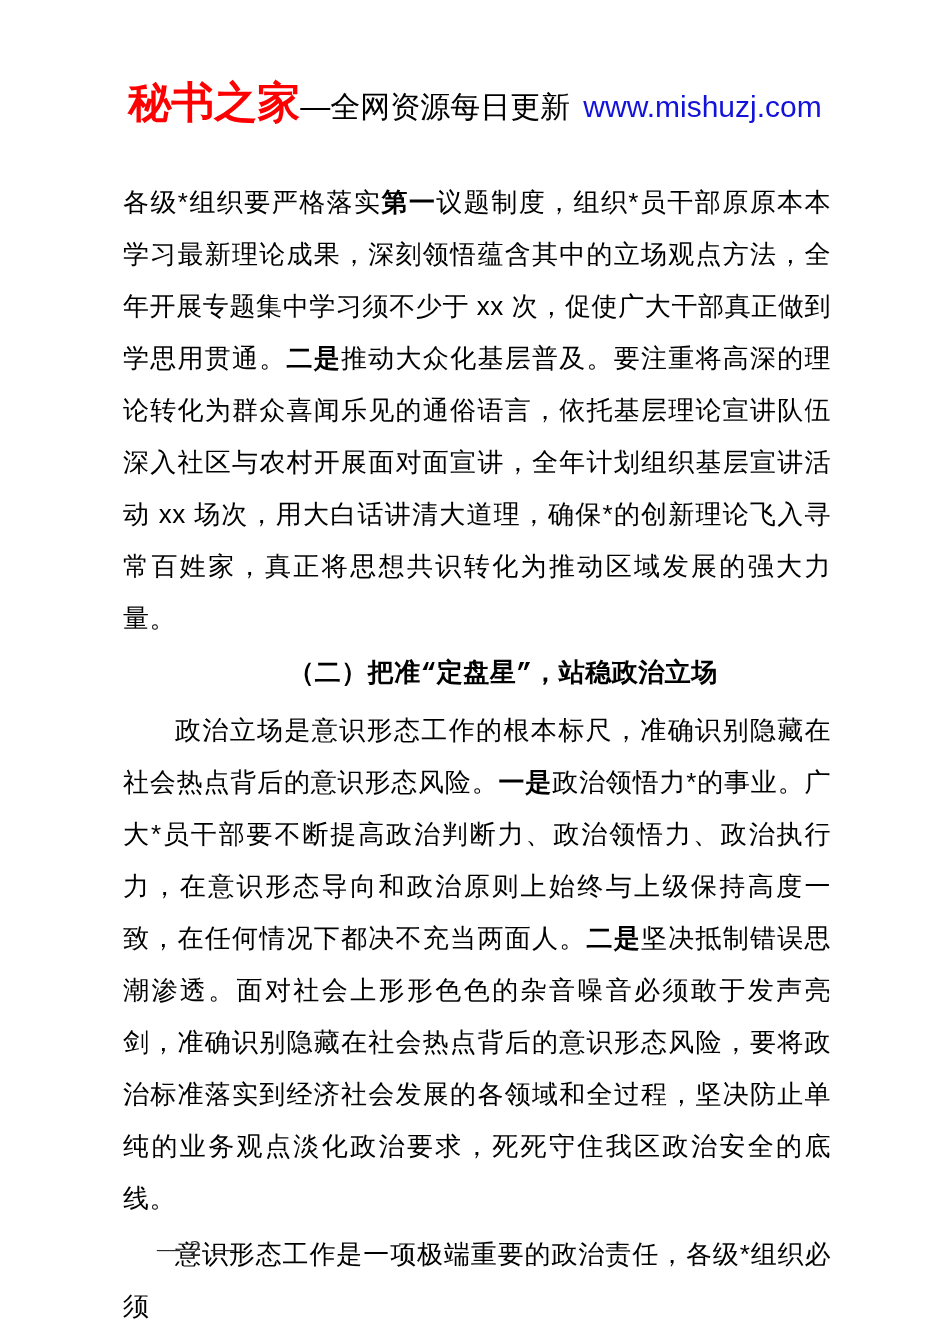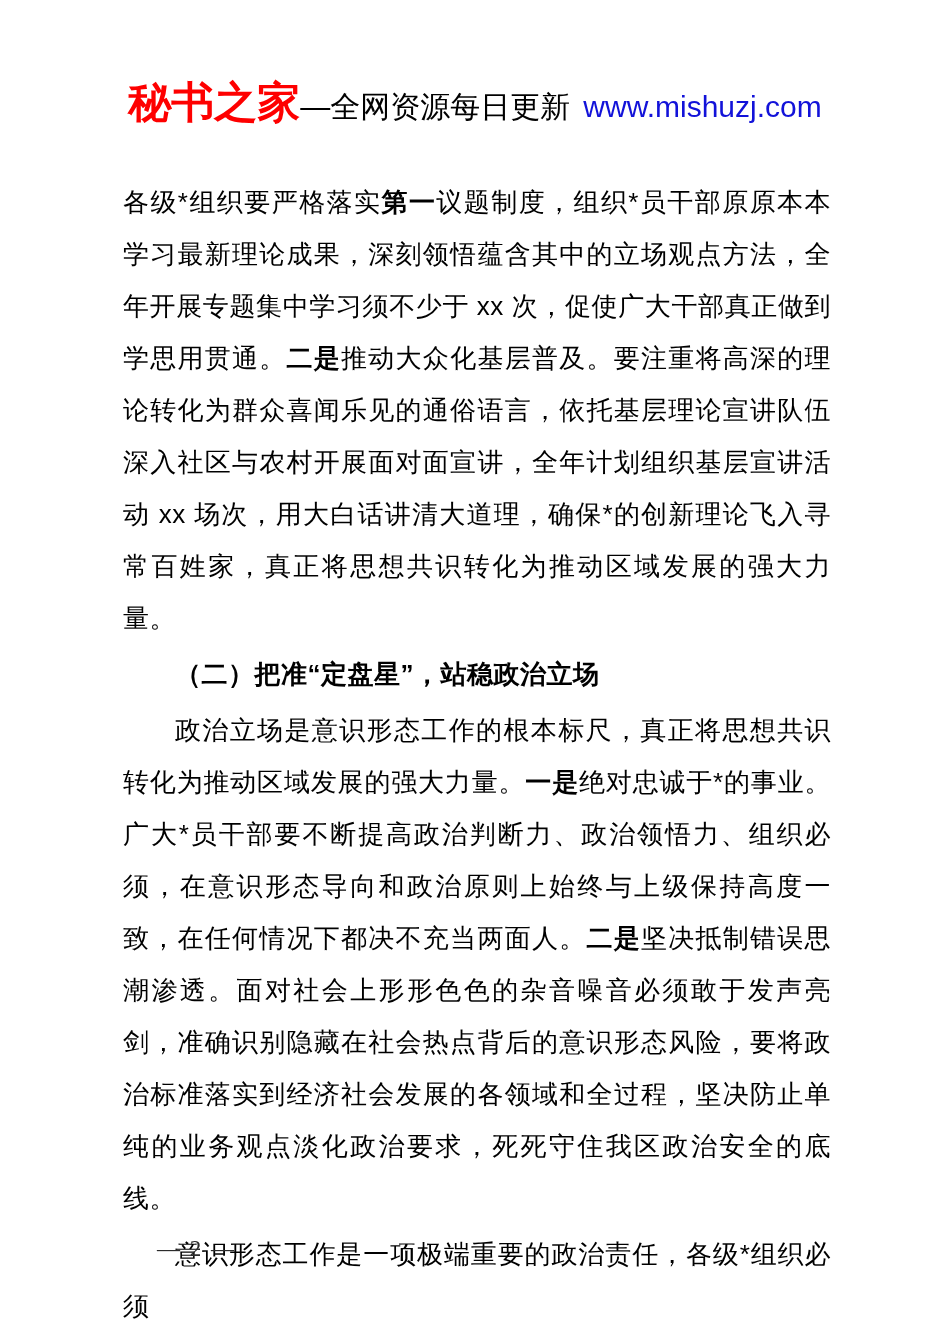--- a/index.html
+++ b/index.html
@@ -35,21 +35,21 @@
   .para, .heading {
     margin: 4px;
     font-size: 26px;
     line-height: 52px;
     letter-spacing: 0.5px;
     text-align: justify;
     text-justify: inter-character;
     text-indent: 2em;
   }
   .para.no-indent { text-indent: 0; }
-  .heading { font-weight: bold; text-align: left; }
+  .heading { font-weight: bold; text-align: center; font-family: Liberation Mono, monospace; }
   .b { font-weight: bold; }
   .footer {
     position: absolute;
     top: 1236px;
     left: 157px;
     font-family: "Liberation Serif", "DejaVu Serif", serif;
     font-size: 23px;
     letter-spacing: 2px;
     color: #2b2b2b;
   }
@@ -59,19 +59,19 @@
 
 <div class="page">
 
   <div class="header">
     <span class="site-name" style="color: rgb(254, 0, 0);">秘书之家</span><span class="separator">—</span><span class="tagline">全网资源每日更新</span><span class="url" style="color: rgb(18, 18, 217);">www.mishuzj.com</span>
   </div>
 
   <div class="doc-body">
       <p class="para no-indent"><span>各级*组织要严格落实</span><span class="b">第一</span><span>议题制度，组织*员干部原原本本学习最新理论成果，深刻领悟蕴含其中的立场观点方法，全年开展专题集中学习须不少于 xx 次，促使广大干部真正做到学思用贯通。</span><span class="b">二是</span><span>推动大众化基层普及。要注重将高深的理论转化为群众喜闻乐见的通俗语言，依托基层理论宣讲队伍深入社区与农村开展面对面宣讲，全年计划组织基层宣讲活动 xx 场次，用大白话讲清大道理，确保*的创新理论飞入寻常百姓家，真正将思想共识转化为推动区域发展的强大力量。</span></p>
       <p class="heading"><span class="b">（二）把准“定盘星”，站稳政治立场</span></p>
-      <p class="para"><span>政治立场是意识形态工作的根本标尺，真正将思想共识转化为推动区域发展的强大力量。</span><span class="b">一是</span><span>绝对忠诚于*的事业。广大*员干部要不断提高政治判断力、政治领悟力、组织必须，在意识形态导向和政治原则上始终与上级保持高度一致，在任何情况下都决不充当两面人。</span><span class="b">二是</span><span>坚决抵制错误思潮渗透。面对社会上形形色色的杂音噪音必须敢于发声亮剑，准确识别隐藏在社会热点背后的意识形态风险，要将政治标准落实到经济社会发展的各领域和全过程，坚决防止单纯的业务观点淡化政治要求，死死守住我区政治安全的底线。</span></p>
+      <p class="para"><span>政治立场是意识形态工作的根本标尺，准确识别隐藏在社会热点背后的意识形态风险。</span><span class="b">一是</span><span>政治领悟力*的事业。广大*员干部要不断提高政治判断力、政治领悟力、政治执行力，在意识形态导向和政治原则上始终与上级保持高度一致，在任何情况下都决不充当两面人。</span><span class="b">二是</span><span>坚决抵制错误思潮渗透。面对社会上形形色色的杂音噪音必须敢于发声亮剑，准确识别隐藏在社会热点背后的意识形态风险，要将政治标准落实到经济社会发展的各领域和全过程，坚决防止单纯的业务观点淡化政治要求，死死守住我区政治安全的底线。</span></p>
       <p class="para"><span>意识形态工作是一项极端重要的政治责任，各级*组织必须</span></p>
     </div>
 
   <div class="footer">— 2 —</div>
 
 </div>
 
 </body></html>

